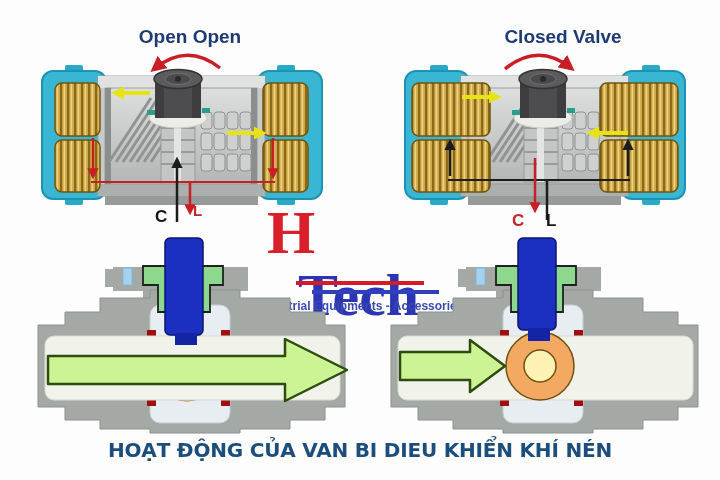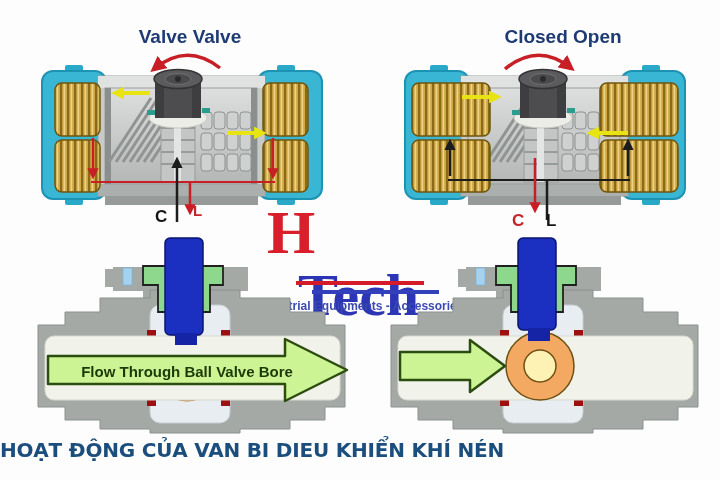--- a/index.html
+++ b/index.html
@@ -24,31 +24,31 @@
     color:#d91f2b;line-height:1;}
   .logo-tech{position:absolute;left:298px;top:217px;font:bold 60px "Liberation Serif",serif;
     color:#2c36b4;line-height:1;margin-top:48px;}
   .logo-line-red{position:absolute;left:296px;top:281px;width:128px;height:4px;background:#d41c28;}
   .logo-line-blue{position:absolute;left:312px;top:290px;width:127px;height:4px;background:#3340bb;}
   .logo-sub{position:absolute;left:250px;top:299px;width:220px;text-align:center;
     font-size:12px;font-weight:600;color:#3a4ab0;}
   .flow-text{position:absolute;text-align:center;font-size:15px;font-weight:600;color:#1c3a08;}
   #flowTextOpen{left:48px;top:363px;width:278px;}
   #flowTextClosed{left:398px;top:360px;width:82px;}
-  .caption{position:absolute;left:0;top:438px;width:720px;text-align:left;
+  .caption{position:absolute;left:0;top:438px;width:720px;text-align:center;
     font-family:"DejaVu Sans","Liberation Sans",sans-serif;
     font-size:20px;font-weight:600;color:#1b4d7d;letter-spacing:-0.2px;}
 </style>
 </head>
 <body>
 
 <div class="stage">
 
-  <div class="valve-label" id="lblOpen">Valve Valve</div>
-  <div class="valve-label" id="lblClosed">Closed Open</div>
+  <div class="valve-label" id="lblOpen">Open Open</div>
+  <div class="valve-label" id="lblClosed">Closed Valve</div>
 
   <svg id="actOpen" class="layer" width="310" height="190" viewBox="0 0 310 190">
     <defs>
       <pattern id="coil" width="7" height="12" patternUnits="userSpaceOnUse">
         <rect width="7" height="12" fill="#cfa844"></rect>
         <rect x="0" width="2.2" height="12" fill="#8a6918"></rect>
         <rect x="3.6" width="1.6" height="12" fill="#ecd387"></rect>
       </pattern>
       <linearGradient id="chamberGrad" x1="0" y1="0" x2="0" y2="1">
         <stop offset="0" stop-color="#dddfde"></stop>
@@ -271,16 +271,15 @@
       <circle cx="162" cy="133" r="34" fill="#f4a963" stroke="#6e5012" stroke-width="1.5"></circle>
       <circle cx="162" cy="133" r="16" fill="#fdf1b4" stroke="#6e5012" stroke-width="1.5"></circle>
     </g>
     <g>
       <rect x="140" y="5" width="38" height="92" rx="5" fill="#1b2fc1" stroke="#0c156d" stroke-width="1.5"></rect>
       <rect x="150" y="95" width="22" height="13" fill="#1424a4"></rect>
     </g>
     <polygon points="22,119 92,119 92,107 127,133 92,159 92,147 22,147" fill="#ccf394" stroke="#2d4d10" stroke-width="2.5" stroke-linejoin="round"></polygon>
   </svg>
 
-  <div class="flow-text" id="flowTextOpen">Flow Through Ball Valve Bore</div>
 
   <div class="caption">HOẠT ĐỘNG CỦA VAN BI DIEU KHIỂN KHÍ NÉN</div>
 </div>
 
 </body></html>

